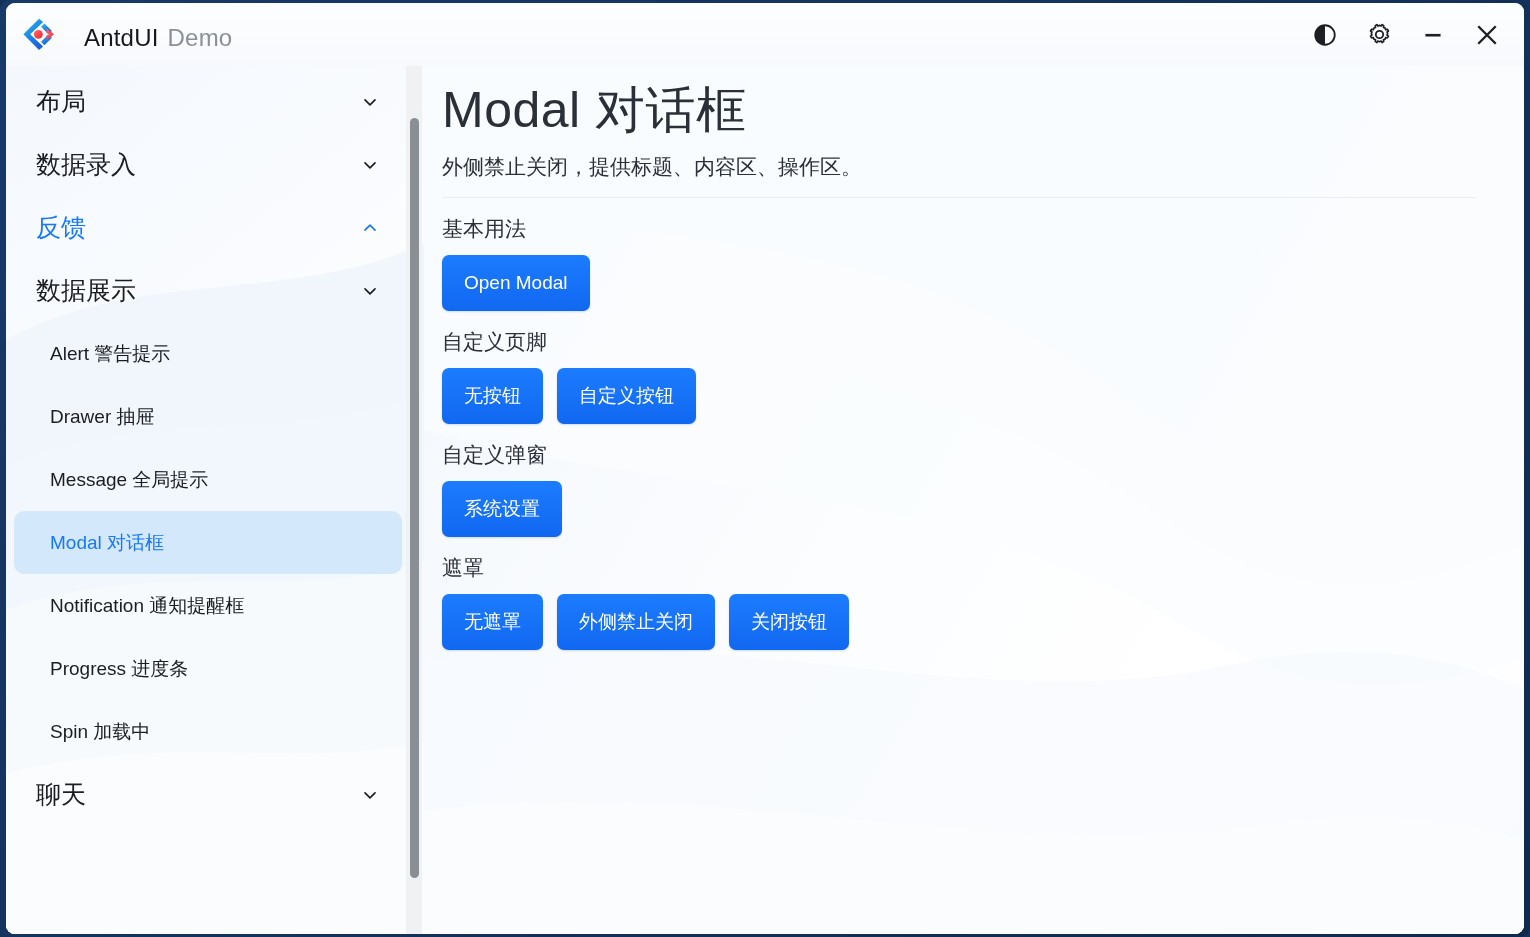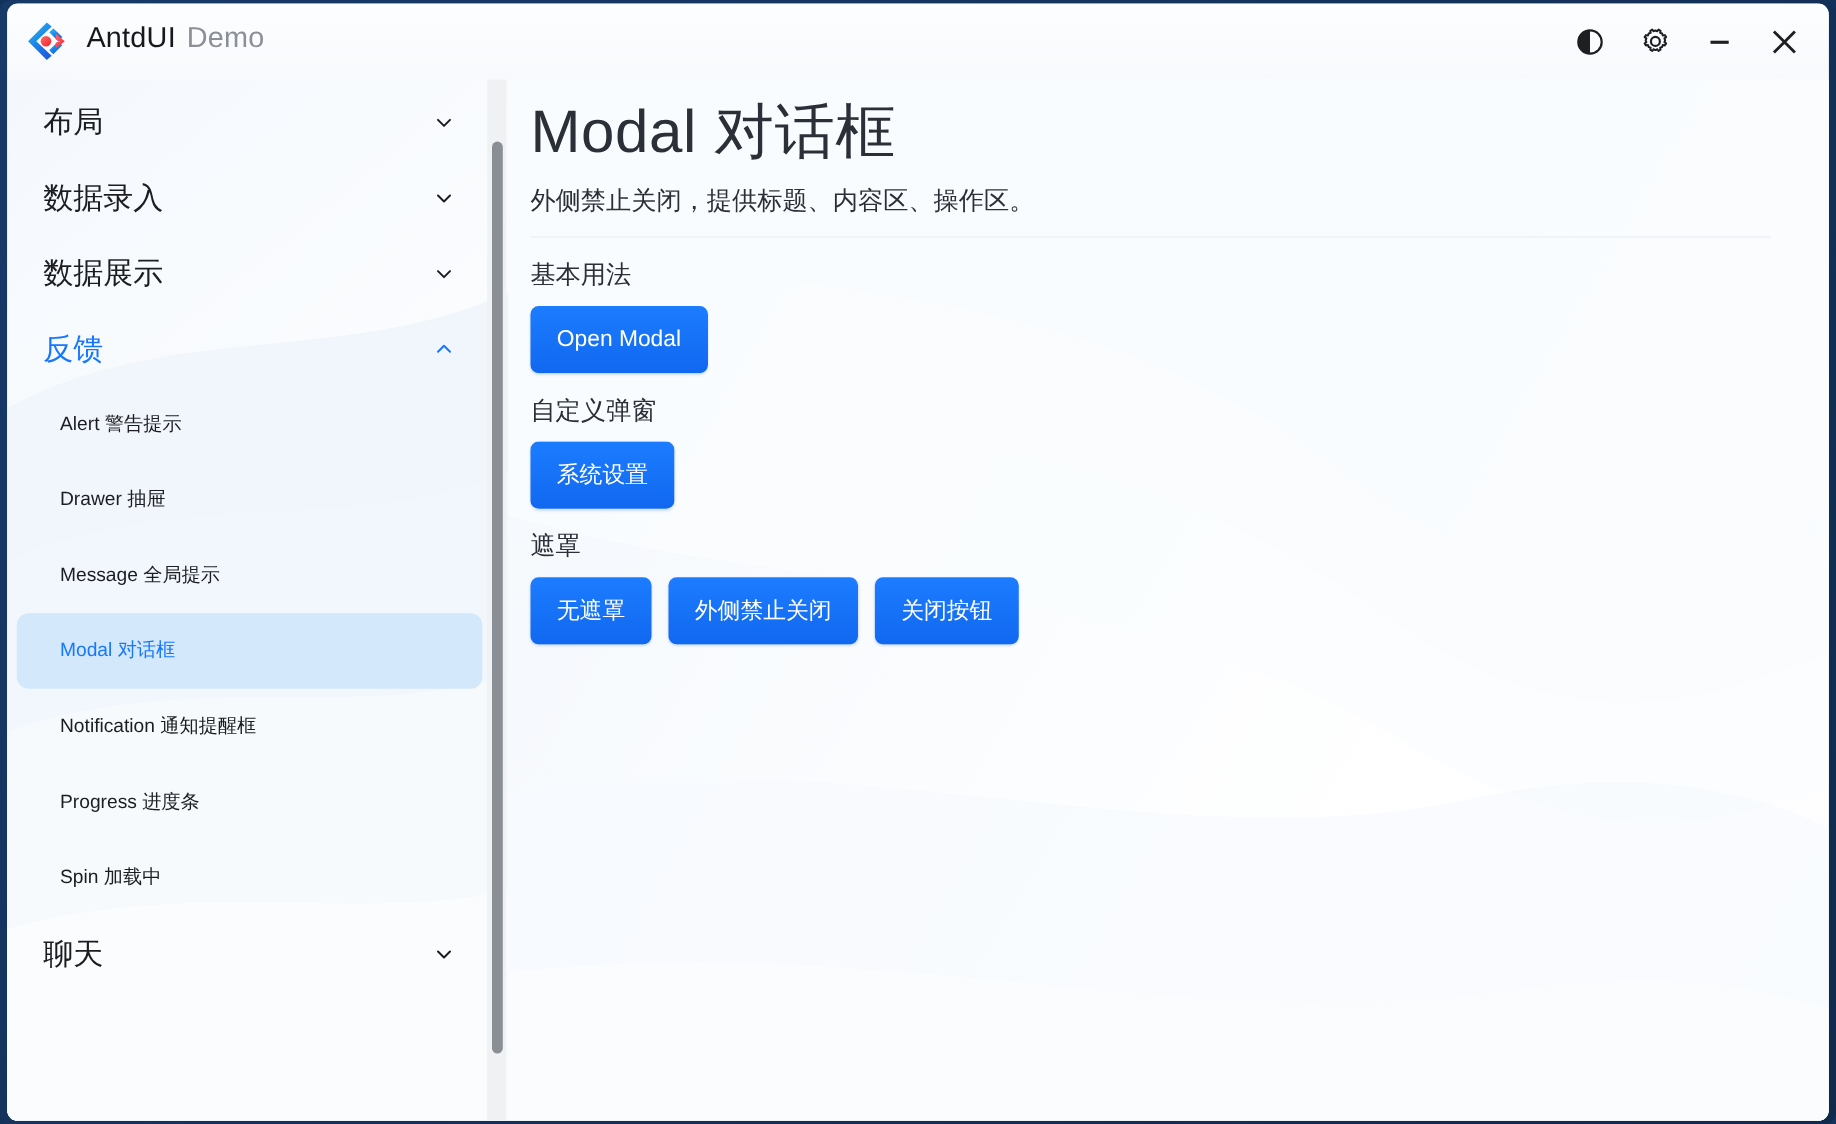--- a/index.html
+++ b/index.html
@@ -35,22 +35,22 @@
   #titlebar {
     position: absolute;
     left: 0; top: 0;
     width: 1518px; height: 63px;
     background: linear-gradient(180deg, #fdfeff 0%, #f7f9fc 100%);
     display: flex;
     align-items: center;
   }
   #title-left {
     display: flex;
-    align-items: flex-start;
-    gap: 16px;
+    align-items: flex-end;
+    gap: 28px;
     padding-left: 16px;
   }
   #logo { width: 34px; height: 34px; display: block; }
   #app-title {
     font-size: 24px;
     letter-spacing: 0.2px;
     display: flex;
     gap: 9px;
     align-items: baseline;
     white-space: nowrap;
@@ -131,21 +131,21 @@
     position: relative;
     height: 63px;
     display: flex;
     align-items: center;
     padding-left: 36px;
     margin: 0 8px;
     border-radius: 10px;
     cursor: pointer;
   }
   .nav-item .label {
-    font-size: 16px;
+    font-size: 19px;
     color: #1b1d21;
     white-space: nowrap;
   }
   .nav-item.selected { background: #d4e8fb; }
   .nav-item.selected .label { color: #1677ff; }
 
   
   #sb-scroll {
     position: absolute;
     right: 2px; top: 0;
@@ -309,31 +309,31 @@
           </div>
 
 
           <div class="nav-group">
             <span class="label">数据录入</span>
             <svg class="chev" viewBox="0 0 24 24">
               <path d="M6 9.5 L12 15.5 L18 9.5" fill="none" stroke-width="2" stroke-linecap="round" stroke-linejoin="round"></path>
             </svg>
           </div>
 
+          <div class="nav-group active">
+            <span class="label">反馈</span>
+            <svg class="chev" viewBox="0 0 24 24">
+              <path d="M6 14.5 L12 8.5 L18 14.5" fill="none" stroke-width="2" stroke-linecap="round" stroke-linejoin="round"></path>
+            </svg>
+          </div>
+
           <div class="nav-group">
             <span class="label">数据展示</span>
             <svg class="chev" viewBox="0 0 24 24">
               <path d="M6 9.5 L12 15.5 L18 9.5" fill="none" stroke-width="2" stroke-linecap="round" stroke-linejoin="round"></path>
-            </svg>
-          </div>
-
-          <div class="nav-group active">
-            <span class="label">反馈</span>
-            <svg class="chev" viewBox="0 0 24 24">
-              <path d="M6 14.5 L12 8.5 L18 14.5" fill="none" stroke-width="2" stroke-linecap="round" stroke-linejoin="round"></path>
             </svg>
           </div>
 
           <div class="nav-item">
             <span class="label">Alert 警告提示</span>
           </div>
           <div class="nav-item">
             <span class="label">Drawer 抽屉</span>
           </div>
           <div class="nav-item">
@@ -379,20 +379,27 @@
           <div id="page-subtitle">外侧禁止关闭，提供标题、内容区、操作区。</div>
           <div id="title-divider"></div>
 
           <div class="section">
             <div class="section-title">基本用法</div>
             <div class="btn-row">
               <button class="btn">Open Modal</button>
             </div>
           </div>
 
+          <div class="section">
+            <div class="section-title">自定义页脚</div>
+            <div class="btn-row">
+              <button class="btn">无按钮</button>
+              <button class="btn">自定义按钮</button>
+            </div>
+          </div>
 
           <div class="section">
             <div class="section-title">自定义弹窗</div>
             <div class="btn-row">
               <button class="btn">系统设置</button>
             </div>
           </div>
 
           <div class="section">
             <div class="section-title">遮罩</div>

